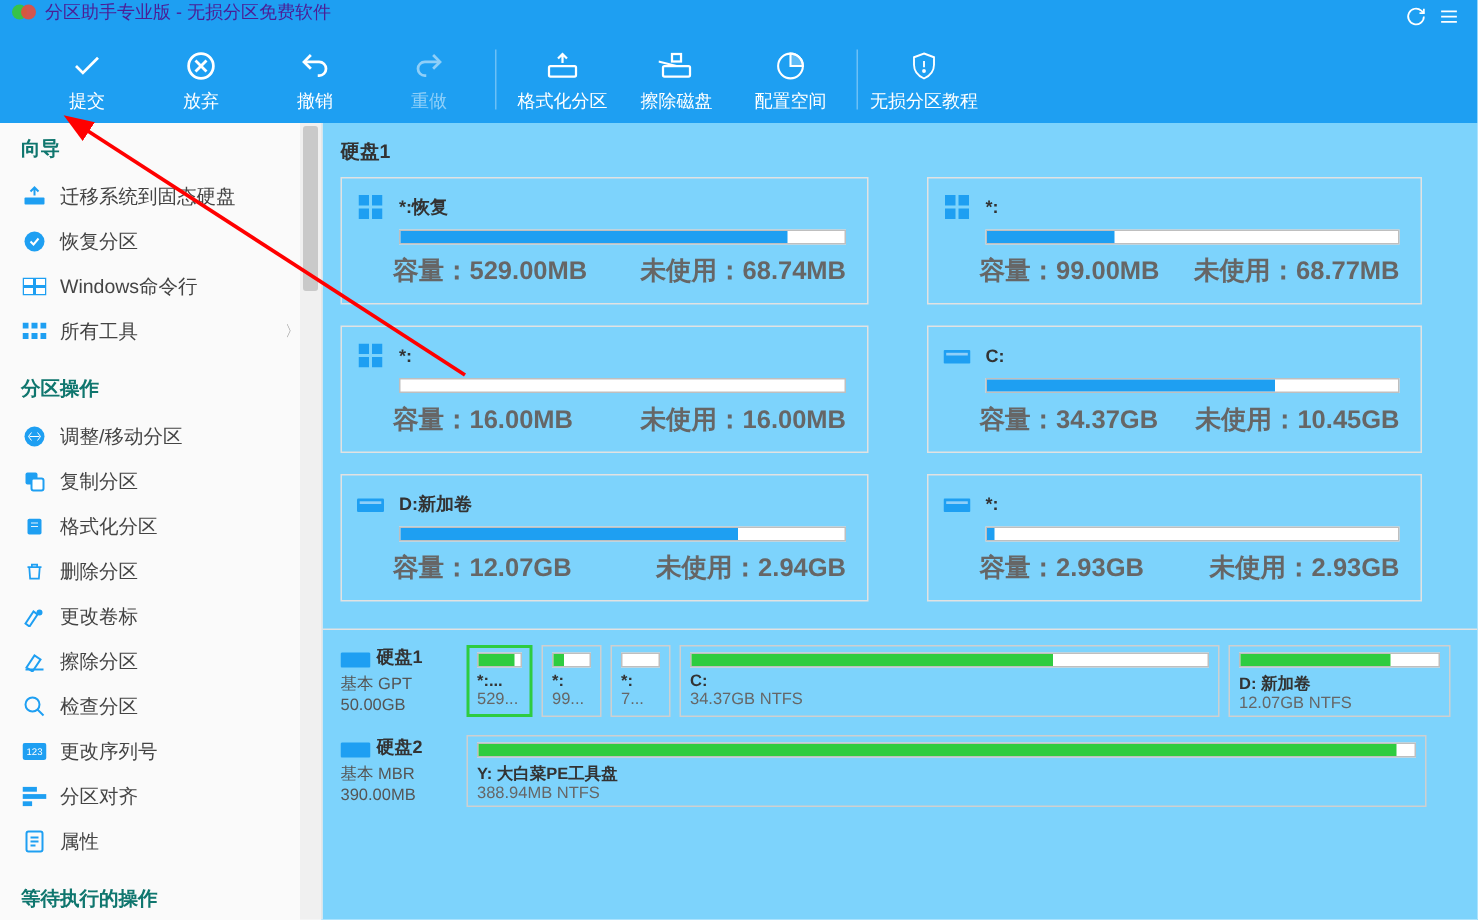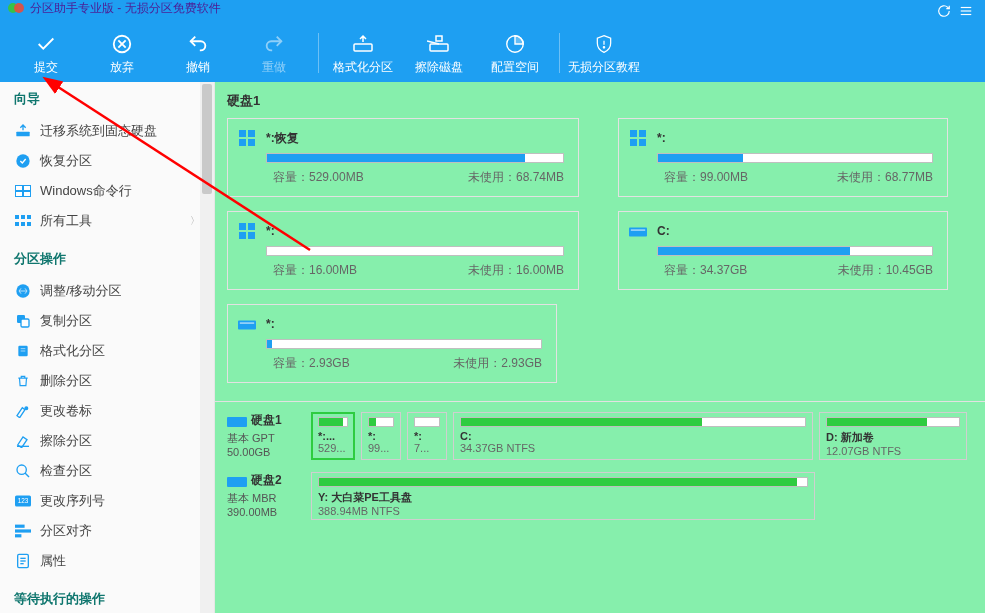--- a/index.html
+++ b/index.html
@@ -3,47 +3,47 @@
 <meta charset="utf-8">
 <style>
 * { margin: 0; padding: 0; box-sizing: border-box; font-family: "Microsoft YaHei", Arial, sans-serif; }
 body { width: 985px; height: 613px; overflow: hidden; background: #fff; position: relative; }
 
 .titlebar { height: 24px; background: #1e9ff2; color: #4c1d95; display: flex; align-items: flex-start; padding: 0 8px; font-size: 12px; }
 .titlebar .logo { width: 16px; height: 16px; margin-right: 6px; }
 .titlebar .spacer { flex: 1; }
 .titlebar .winicon { width: 22px; height: 22px; display: flex; align-items: center; justify-content: center; cursor: pointer; }
 
-.toolbar { height: 58px; background: #1e9ff2; display: flex; align-items: center; padding: 0 8px; }
+.toolbar { height: 58px; background: #1e9ff2; display: flex; align-items: center; padding: 0 20px; }
 .toolbar .tbtn { display: flex; flex-direction: column; align-items: center; justify-content: center; color: #fff; font-size: 12px; width: 76px; height: 58px; cursor: pointer; }
 .toolbar .tbtn.disabled { opacity: 0.5; }
 .toolbar .tbtn .ticon { height: 26px; display: flex; align-items: center; justify-content: center; margin-bottom: 2px; }
 .toolbar .sep { width: 1px; height: 40px; background: rgba(255,255,255,0.35); margin: 0 6px; }
 
 .main { display: flex; height: calc(613px - 82px); }
 
 .sidebar { width: 215px; background: #fafafa; border-right: 1px solid #e6e6e6; overflow-y: auto; position: relative; font-size: 13px; }
 .sbgroup-title { padding: 8px 14px; font-weight: bold; color: #0f766e; font-size: 13px; }
 .sbitem { display: flex; align-items: center; padding: 6px 14px 6px 14px; cursor: pointer; color: #444; }
 .sbitem .sbicon { width: 18px; height: 18px; margin-right: 8px; display: flex; align-items: center; justify-content: center; color: #1e9ff2; }
 .sbitem .chev { margin-left: auto; color: #999; font-size: 10px; }
 .sbsep { height: 6px; }
 
-.content { flex: 1; overflow: auto; background: #86efac; padding: 6px 0 0 0; font-size: 12px; color: #333; }
+.content { flex: 1; overflow: auto; background: #7dd3fc; padding: 6px 0 0 0; font-size: 12px; color: #333; }
 .disk-title { font-weight: bold; font-size: 13px; padding: 4px 12px 8px 12px; }
 
 .cards { display: flex; flex-wrap: wrap; gap: 14px 39px; padding: 0 0 10px 12px; }
 .card { width: 352px; border: 1px solid #e2e2e2; padding: 10px 14px 10px 10px; position: relative; }
 .card.narrow { width: 330px; }
 .card .row1 { display: flex; align-items: center; margin-bottom: 6px; }
 .card .picon { width: 18px; height: 18px; margin-right: 10px; display:flex; align-items:center; justify-content:center;}
 .card .pname { font-weight: bold; font-size: 12px; }
 .card .bar { height: 10px; border: 1px solid #bfbfbf; margin: 0 0 6px 28px; position: relative; background: #fff; }
 .card .bar .fill { position: absolute; left: 0; top: 0; bottom: 0; background: #1e9ff2; }
-.card .stats { display: flex; margin-left: 35px; color: #666; font-size: 12px; }
+.card .stats { display: flex; margin-left: 24px; color: #666; font-size: 17px; font-weight: bold; }
 .card .stats .s1 { }
 .card .stats .s2 { margin-left: auto; }
 
 .bottom { border-top: 1px solid #e2e2e2; margin-top: 8px; padding: 10px 0 0 12px; }
 .diskbar-row { display: flex; align-items: flex-start; margin-bottom: 12px; }
 .diskinfo { width: 84px; }
 .diskinfo .dicon-row { display:flex; align-items:center; gap:4px; margin-bottom:2px;}
 .diskinfo .dname { font-weight: bold; font-size: 12px; }
 .diskinfo .dmeta { font-size: 11px; color: #555; line-height: 1.3; }
 .segments { display: flex; gap: 6px; flex: 1; }
@@ -395,20 +395,38 @@
             <span class="pname">C:</span>
           </div>
           <div class="bar">
             <div class="fill" style="width:70%"></div>
           </div>
           <div class="stats">
             <span class="s1">容量：34.37GB</span>
             <span class="s2">未使用：10.45GB</span>
           </div>
         </div>
+        <div class="card">
+          <div class="row1">
+            <span class="picon">
+              <svg width="18" height="14" viewBox="0 0 20 14">
+                <rect x="0" y="3" width="20" height="10" rx="1" fill="#1e9ff2"></rect>
+                <rect x="2" y="5" width="16" height="2" fill="#fff" opacity="0.5"></rect>
+              </svg>
+            </span>
+            <span class="pname">D:新加卷</span>
+          </div>
+          <div class="bar">
+            <div class="fill" style="width:76%"></div>
+          </div>
+          <div class="stats">
+            <span class="s1">容量：12.07GB</span>
+            <span class="s2">未使用：2.94GB</span>
+          </div>
+        </div>
         <div class="card narrow">
           <div class="row1">
             <span class="picon">
               <svg width="18" height="14" viewBox="0 0 20 14">
                 <rect x="0" y="3" width="20" height="10" rx="1" fill="#1e9ff2"></rect>
                 <rect x="2" y="5" width="16" height="2" fill="#fff" opacity="0.5"></rect>
               </svg>
             </span>
             <span class="pname">*:</span>
           </div>
@@ -477,21 +495,21 @@
             <div class="dicon-row">
               <svg width="20" height="14" viewBox="0 0 20 14">
                 <rect x="0" y="3" width="20" height="10" rx="1" fill="#1e9ff2"></rect>
               </svg>
               <span class="dname">硬盘2</span>
             </div>
             <div class="dmeta">基本 MBR</div>
             <div class="dmeta">390.00MB</div>
           </div>
           <div class="segments">
-            <div class="seg" style="width: 504px;">
+            <div class="seg" style="width: 640px;">
               <div class="sbar">
                 <div class="sfill" style="width:98%;background:#2ecc40"></div>
               </div>
               <div class="sline1">Y: 大白菜PE工具盘</div>
               <div class="sline2">388.94MB NTFS</div>
             </div>
           </div>
         </div>
     </div>
   </div>

